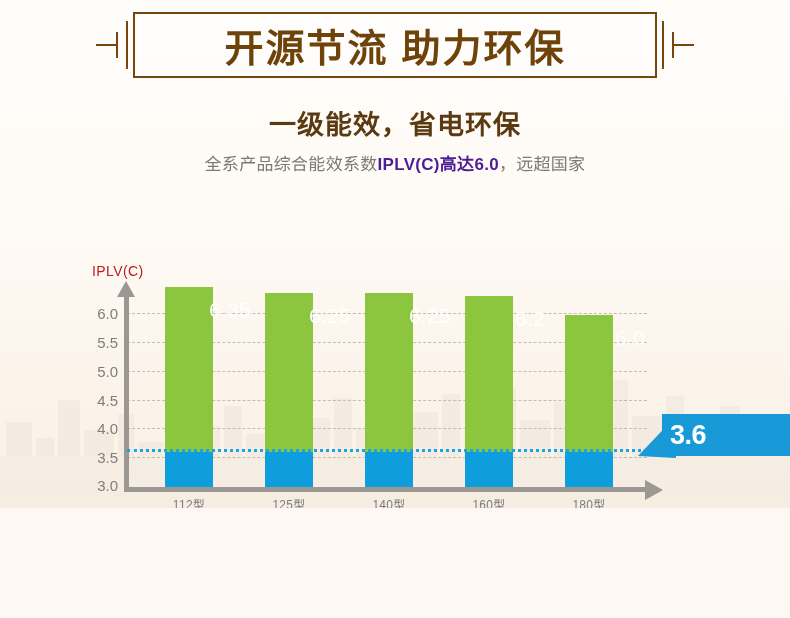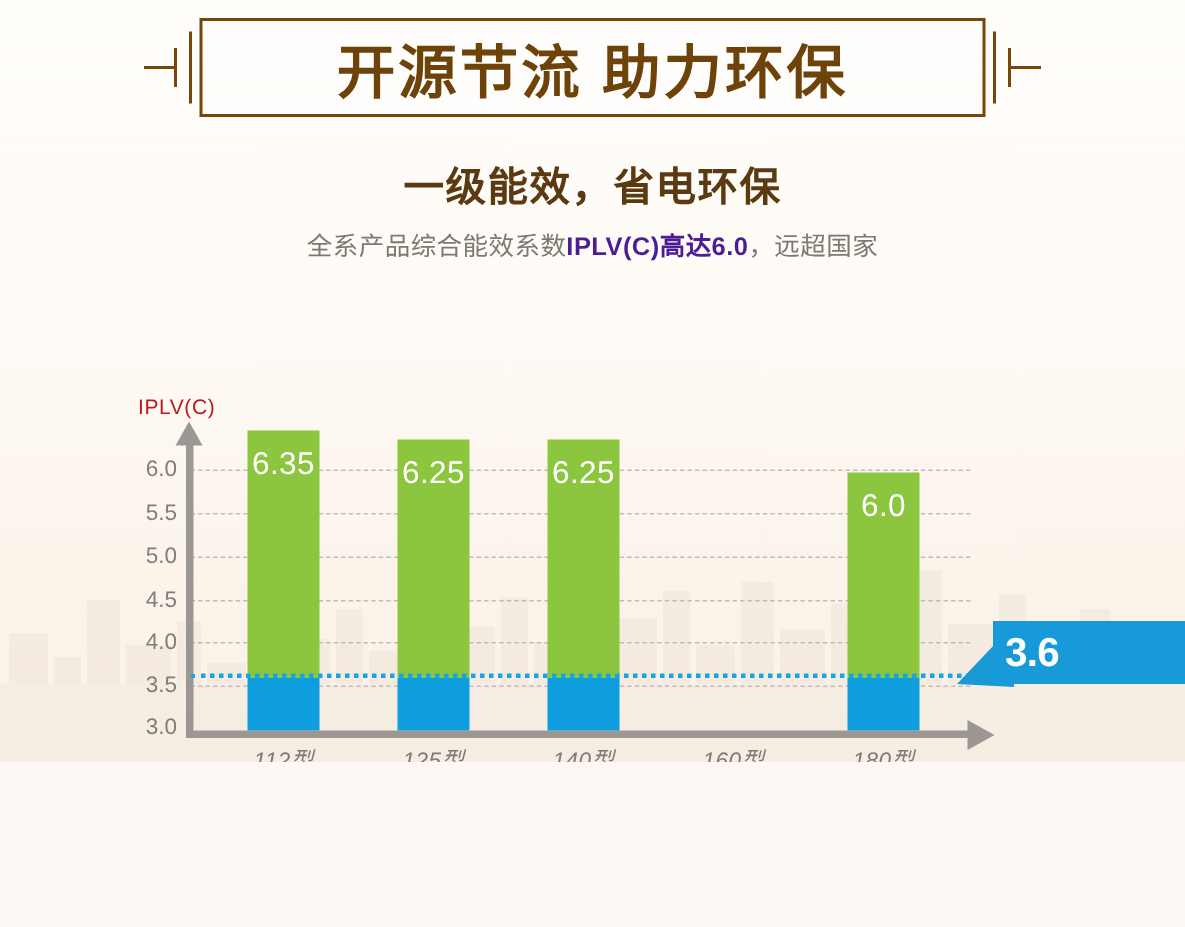--- a/index.html
+++ b/index.html
@@ -152,27 +152,27 @@
   .bar .blue{
     position:absolute;left:0;width:48px;
     background:#0e9ddd;
   }
   .bar .vallabel{
     position:absolute;left:0;width:48px;
     text-align:center;
     font-size:21px;color:#ffffff;
     top:11px;
     letter-spacing:.3px;
+    padding-left:41px;
   }
   .xtick{
     position:absolute;top:495px;width:90px;
     text-align:center;
-    font-size:15px;color:#7e7b76;
+    font-size:12px;color:#7e7b76;
     letter-spacing:.3px;
-    font-style:italic;
   }
   #threshold-line{
     position:absolute;left:127px;top:449px;width:545px;height:0;
     border-top:3px dotted #18a5e5;
   }
 
   
   #badge{
     position:absolute;left:662px;top:414px;width:128px;height:42px;
     background:#189ad8;
@@ -311,20 +311,25 @@
       <div class="blue" style="top:159px;height:35px;"></div>
       <div class="vallabel">6.25</div>
     </div>
 
     <div class="bar" style="left:365px;top:293px;height:194px;">
       <div class="green" style="top:0px;height:159px;"></div>
       <div class="blue" style="top:159px;height:35px;"></div>
       <div class="vallabel">6.25</div>
     </div>
 
+    <div class="bar" style="left:465px;top:296px;height:191px;">
+      <div class="green" style="top:0px;height:156px;"></div>
+      <div class="blue" style="top:156px;height:35px;"></div>
+      <div class="vallabel">6.2</div>
+    </div>
 
     <div class="bar" style="left:565px;top:315px;height:172px;">
       <div class="green" style="top:0px;height:137px;"></div>
       <div class="blue" style="top:137px;height:35px;"></div>
       <div class="vallabel">6.0</div>
     </div>
 
     <div id="threshold-line"></div>
 
     <div class="xtick" style="left:144px;">112型</div>

